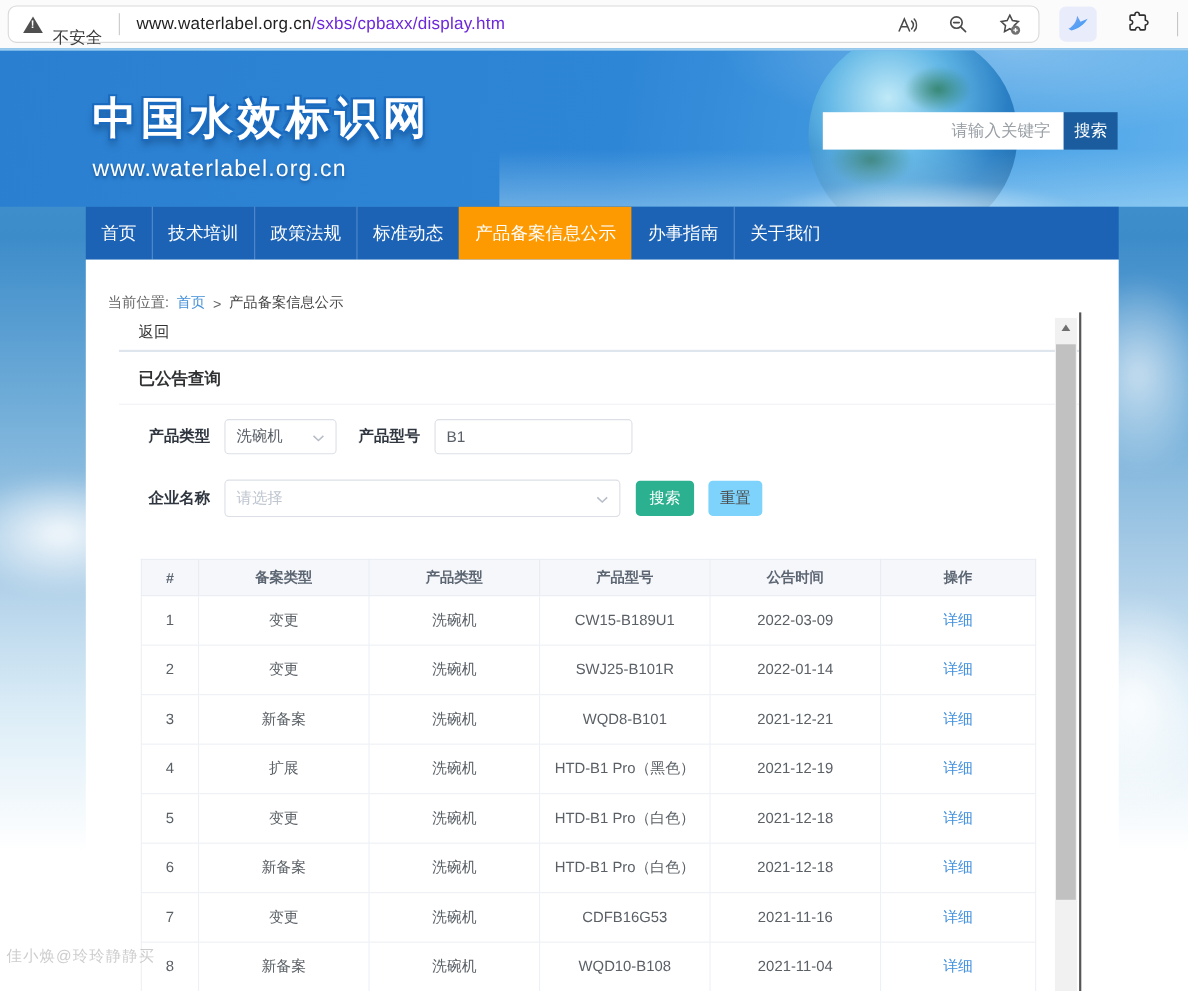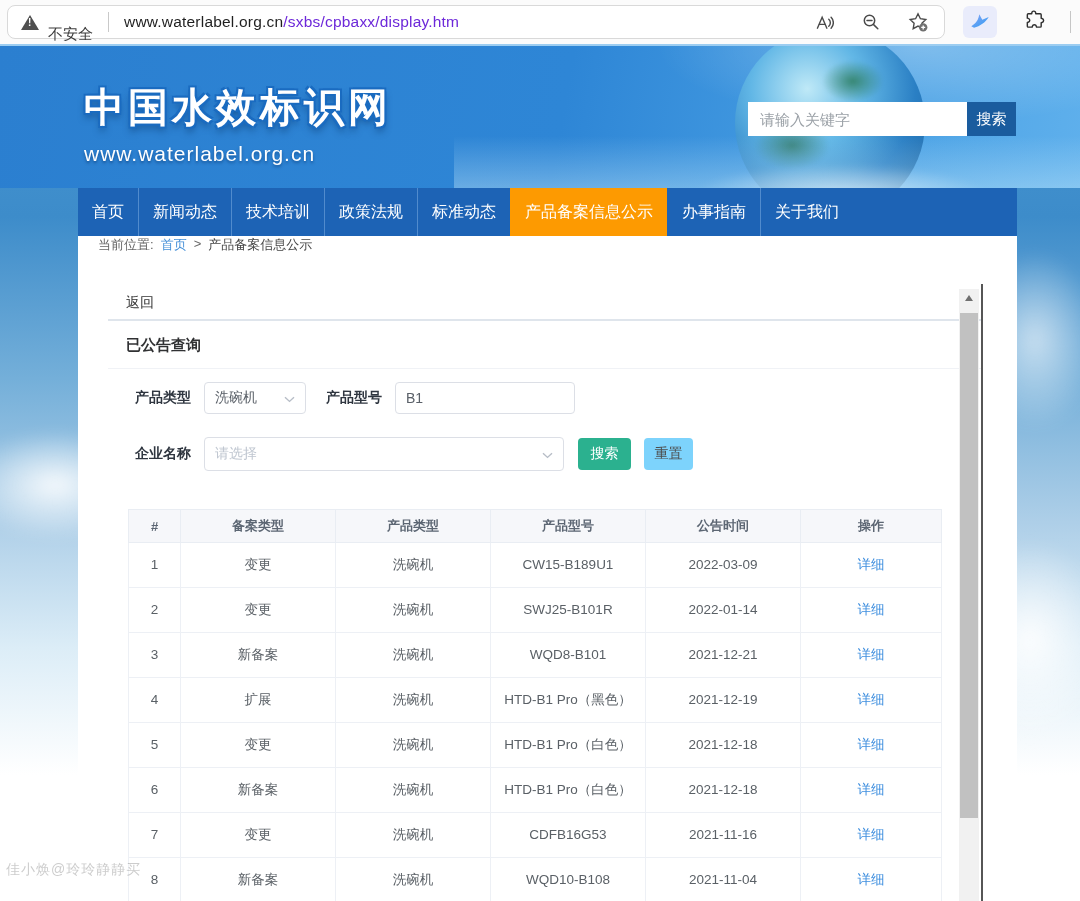--- a/index.html
+++ b/index.html
@@ -46,35 +46,35 @@
     filter:blur(1.5px); }
   .splash { position:absolute; left:690px; top:118px; width:300px; height:64px; border-radius:50%;
     background:radial-gradient(ellipse,rgba(255,255,255,.75),rgba(255,255,255,0) 70%); filter:blur(3px); }
   .water-glow { position:absolute; right:0; bottom:0; width:58%; height:52px;
     background:linear-gradient(0deg,rgba(195,232,250,.4),rgba(195,232,250,0)); }
   .logo { position:absolute; left:84px; top:34px; color:#fff; }
   .logo-title { font-size:40px; font-weight:bold; letter-spacing:4px;
     text-shadow:2px 2px 0 #1a6bc0,-2px 2px 0 #1a6bc0,2px -2px 0 #1a6bc0,-2px -2px 0 #1a6bc0,0 5px 7px rgba(8,50,100,.55); }
   .logo-sub { font-size:21px; margin-top:7px; letter-spacing:1px; text-shadow:0 2px 3px rgba(10,60,120,.65); }
   .hdr-search-input { position:absolute; left:748px; top:56px; width:219px; height:34px; border:none; outline:none;
-    padding:0 12px; font-size:15px; color:#333; font-family:inherit; }
+    padding:0 12px; font-size:15px; color:#333; font-family:inherit;text-align:right; }
   .hdr-search-input::placeholder { color:#9aa0a6; }
   .hdr-search-btn { position:absolute; left:967px; top:56px; width:49px; height:34px; border:none; cursor:pointer;
     background:#1a5c9e; color:#fff; font-size:15px; font-family:inherit; }
 
   
   .nav { position:absolute; left:78px; top:188px; width:939px; height:48px; background:#1d63b5; display:flex; }
   .nav-item { display:flex; align-items:center; padding:0 14px; color:#fff; font-size:16px; cursor:pointer; white-space:nowrap; }
   .nav-item + .nav-item { border-left:1px solid rgba(165,205,245,.38); }
   .nav-item.active { background:#fd9a01; border-left-color:transparent; }
   .nav-item.active + .nav-item { border-left-color:transparent; }
 
   
   .content { position:absolute; left:78px; top:236px; width:939px; height:665px; background:#fff; }
-  .breadcrumb { height:48px; display:flex; align-items:flex-start; gap:7px; padding:0 20px; font-size:13px; color:#666; }
+  .breadcrumb { height:48px; display:flex; align-items:flex-end; gap:7px; padding:0 20px; font-size:13px; color:#666; }
   .crumb-home { color:#4590d8; cursor:pointer; text-decoration:none; }
   .crumb-current { color:#454545; }
 
   .frame { position:absolute; left:30px; top:48px; width:875px; height:617px; border-right:2px solid #565656; overflow:hidden; background:#fff; }
   .back-row { padding:9px 18px 7px; border-bottom:2px solid #dfe5ec; }
   .back-link { font-size:14px; color:#333; cursor:pointer; text-decoration:none; }
   .query-title { padding:15px 18px 13px; font-size:15px; font-weight:bold; color:#303133; border-bottom:1px solid #f0f2f6; }
 
   .form { padding:13px 18px 0 27px; }
   .form-row { display:flex; align-items:center; margin-bottom:23px; }
@@ -172,21 +172,20 @@
   <div class="logo">
     <div class="logo-title">中国水效标识网</div>
     <div class="logo-sub">www.waterlabel.org.cn</div>
   </div>
   <input class="hdr-search-input" placeholder="请输入关键字" style="">
   <button class="hdr-search-btn">搜索</button>
 </div>
 
 <div class="nav">
     <div class="nav-item">首页</div>
-    <div class="nav-item">新闻动态</div>
     <div class="nav-item">技术培训</div>
     <div class="nav-item">政策法规</div>
     <div class="nav-item">标准动态</div>
     <div class="nav-item active">产品备案信息公示</div>
     <div class="nav-item">办事指南</div>
     <div class="nav-item">关于我们</div>
   </div>
 
 <div class="content">
   <div class="breadcrumb">

